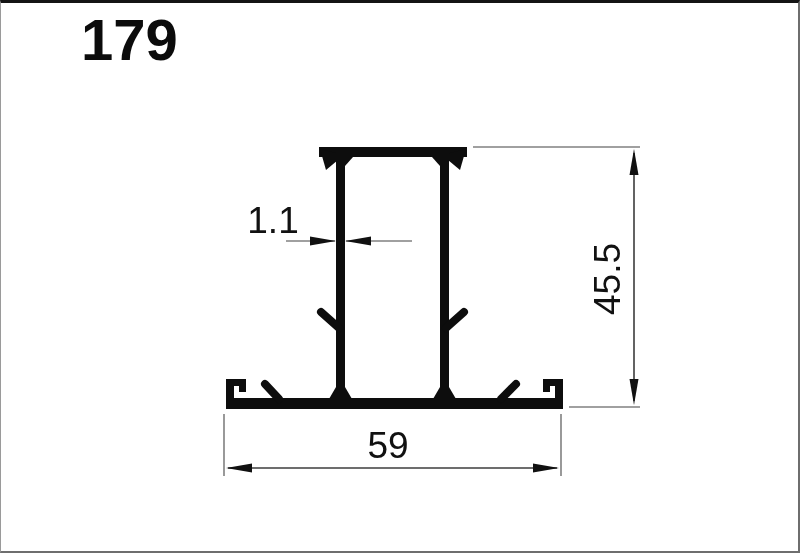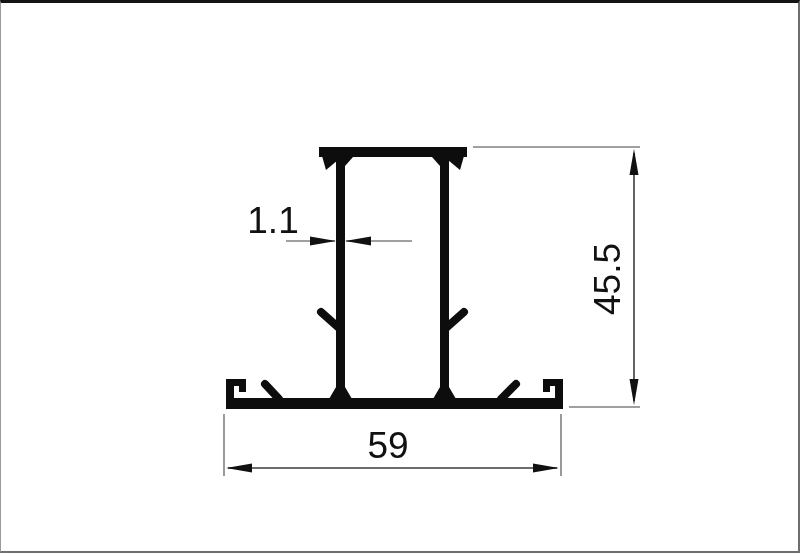--- a/index.html
+++ b/index.html
@@ -33,20 +33,21 @@
     white-space: pre;
   }
   svg text { fill: #111111; }
   .drawing-svg { position: absolute; left: 0; top: 0; }
 </style>
 </head>
 <body>
 
 <div id="stage">
 
+  <div class="profile-number">179</div>
 
 
   <svg class="drawing-svg" width="800" height="553" viewBox="0 0 800 553">
 
     <g fill="#0d0d0d" stroke="none">
       <rect x="318" y="144" width="148" height="10"></rect>
       <polygon points="319,146 325,167 343,152"></polygon>
       <polygon points="465,146 459,167 441,152"></polygon>
 
       <rect x="335" y="150" width="9" height="247"></rect>

